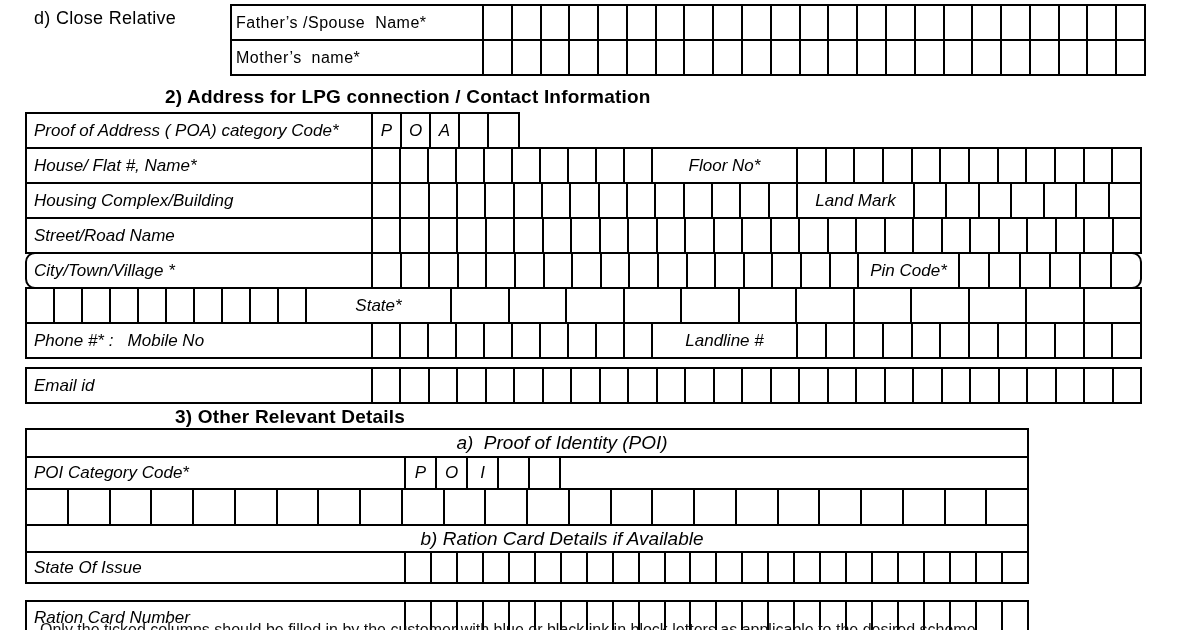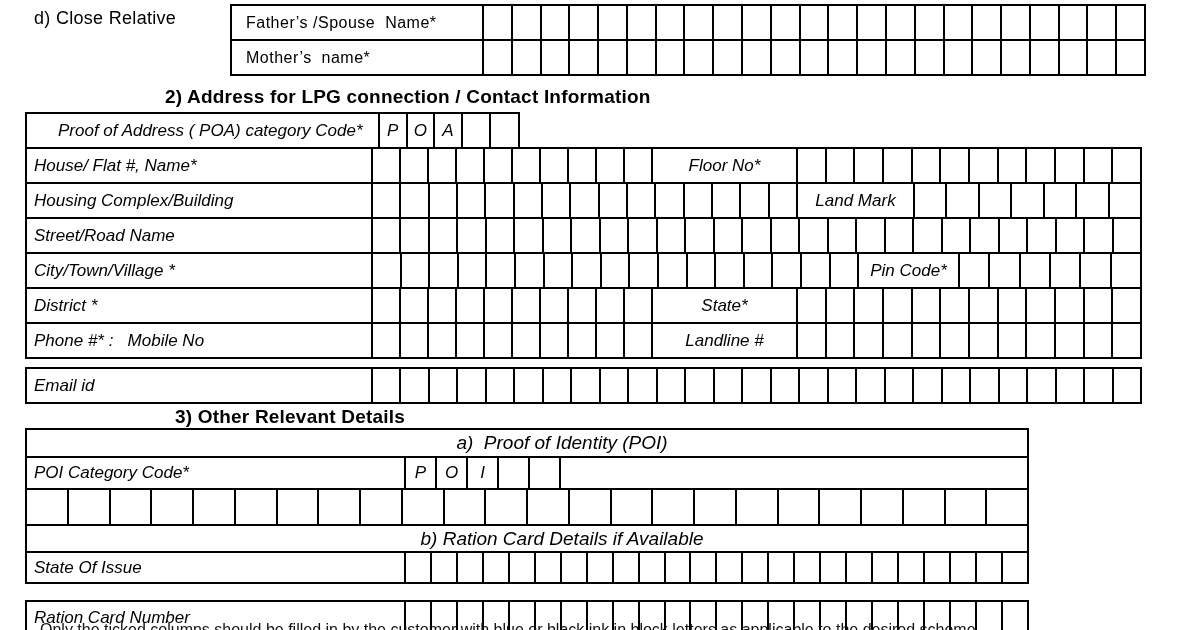--- a/index.html
+++ b/index.html
@@ -5,21 +5,21 @@
   html,body{margin:0;padding:0;background:#fff;}
   .page{position:relative;width:1200px;height:630px;background:#ffffff;
         font-family:"Liberation Sans",sans-serif;color:#000;overflow:hidden;}
   .abs{position:absolute;}
   .hdr{font-weight:bold;font-size:19px;letter-spacing:.2px;white-space:pre;}
   .plainhdr{font-size:18px;letter-spacing:.3px;white-space:pre;}
   .frow{display:flex;border:2px solid #000;box-sizing:border-box;background:#fff;}
   .frow + .frow{margin-top:-2px;}
   .cell{box-sizing:border-box;border-right:2px solid #000;display:flex;align-items:center;overflow:hidden;}
   .lbl{padding-left:7px;font-style:italic;font-size:17px;white-space:pre;}
-  .toplbl{padding-left:14px;font-style:normal;font-size:16px;letter-spacing:.5px;white-space:pre;}
+  .toplbl{padding-left:4px;font-style:normal;font-size:16px;letter-spacing:.5px;white-space:pre;}
   .sublbl{justify-content:center;font-style:italic;font-size:17px;white-space:pre;}
   .code{justify-content:center;font-style:italic;font-size:17px;}
   .seg{display:flex;box-sizing:border-box;}
   .box{flex:1;border-right:2px solid #000;box-sizing:border-box;}
   .subhdr{flex:1;justify-content:center;font-style:italic;font-size:19px;white-space:pre;}
   .fill{border-right:2px solid #000;box-sizing:border-box;}
   .footerclip{overflow:hidden;font-size:16px;line-height:17px;white-space:pre;color:#111;}
 </style>
 </head>
 <body>
@@ -83,21 +83,21 @@
           <div class="box"></div>
           <div class="box"></div>
           <div class="box" style="border-right: none;"></div>
         </div>
       </div>
     </div>
 
   <div class="abs hdr" style="left:165px;top:86px;">2) Address for LPG connection / Contact Information</div>
 
   <div class="abs" style="left:25px;top:112px;width:1117px;" id="tbl-s2">
-      <div class="frow" style="height: 37px; width: 495px; padding-left: 24px;">
+      <div class="frow" style="height: 37px; width: 495px;">
         <div class="cell lbl" style="width: 346px;">Proof of Address ( POA) category Code*</div>
         <div class="cell code" style="width: 29px;">P</div>
         <div class="cell code" style="width: 29px;">O</div>
         <div class="cell code" style="width: 29px;">A</div>
         <div class="cell code" style="width: 29px;"></div>
         <div class="cell code" style="width: 29px; border-right: none;"></div>
       </div>
       <div class="frow" style="height: 37px;">
         <div class="cell lbl" style="width: 346px;">House/ Flat #, Name*</div>
         <div class="seg" style="width: 280px;">
@@ -183,21 +183,21 @@
           <div class="box"></div>
           <div class="box"></div>
           <div class="box"></div>
           <div class="box"></div>
           <div class="box"></div>
           <div class="box"></div>
           <div class="box"></div>
           <div class="box" style="border-right: none;"></div>
         </div>
       </div>
-      <div class="frow" style="height: 37px;">
+      <div class="frow" style="height: 37px; border-radius: 10px;">
         <div class="cell lbl" style="width: 346px;">City/Town/Village *</div>
         <div class="seg" style="width: 486px;">
           <div class="box"></div>
           <div class="box"></div>
           <div class="box"></div>
           <div class="box"></div>
           <div class="box"></div>
           <div class="box"></div>
           <div class="box"></div>
           <div class="box"></div>
@@ -215,21 +215,20 @@
         <div class="seg" style="flex: 1 1 0%;">
           <div class="box"></div>
           <div class="box"></div>
           <div class="box"></div>
           <div class="box"></div>
           <div class="box"></div>
           <div class="box" style="border-right: none;"></div>
         </div>
       </div>
       <div class="frow" style="height: 37px;">
-        <div class="cell lbl" style="width: 346px;">District *</div>
         <div class="seg" style="width: 280px;">
           <div class="box"></div>
           <div class="box"></div>
           <div class="box"></div>
           <div class="box"></div>
           <div class="box"></div>
           <div class="box"></div>
           <div class="box"></div>
           <div class="box"></div>
           <div class="box"></div>

